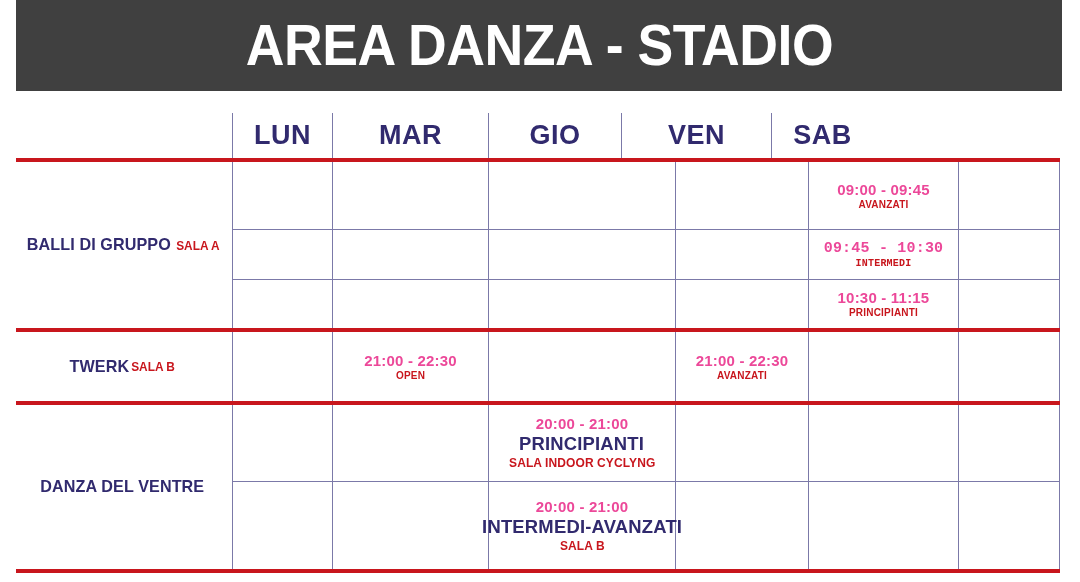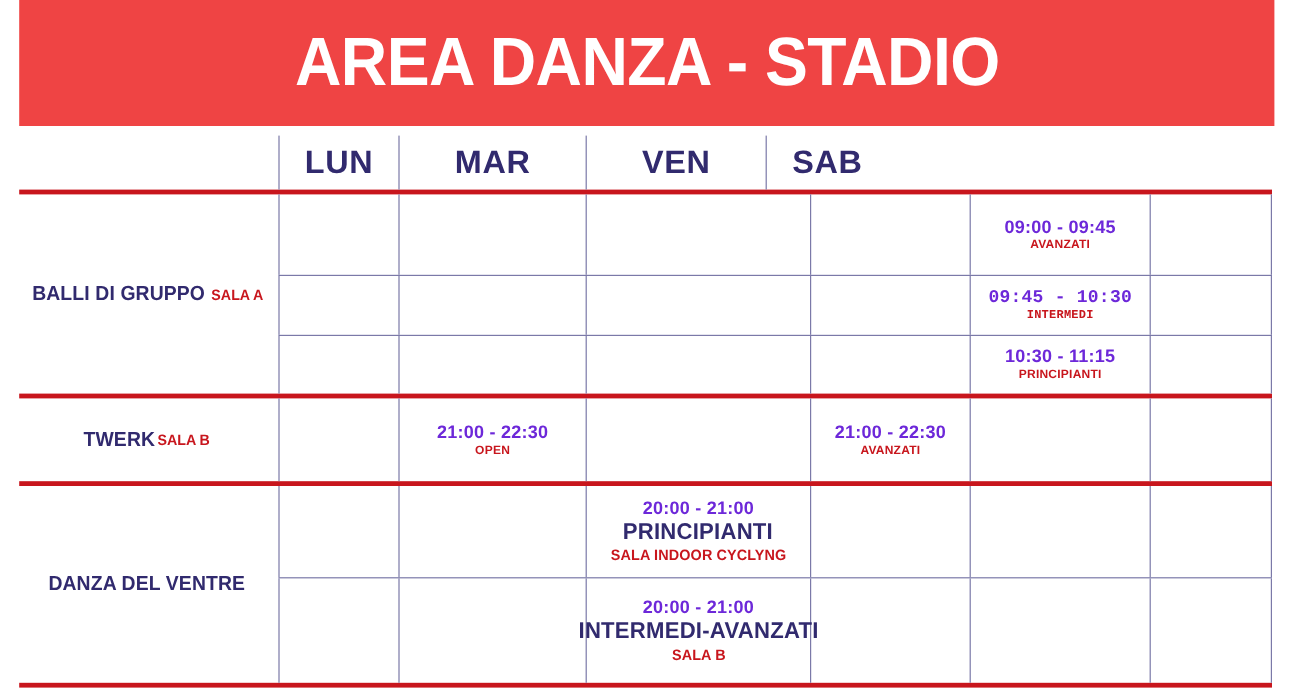--- a/index.html
+++ b/index.html
@@ -5,22 +5,22 @@
   html,body{margin:0;padding:0;}
   body{
     width:1080px;height:582px;background:#ffffff;
     font-family:"Liberation Sans","DejaVu Sans",sans-serif;
     overflow:hidden;
   }
   .page{position:relative;width:1080px;height:582px;}
 
   
   .banner{
-    position:absolute;left:16px;top:0;width:1046px;height:105px;
-    background:#ef4444;
+    position:absolute;left:16px;top:0;width:1046px;height:91px;
+    background:#404040;
     display:flex;align-items:center;justify-content:center;
   }
   .banner-title{
     color:#ffffff;font-size:57px;font-weight:bold;line-height:1;
     letter-spacing:-0.5px;
     transform:scaleX(0.94);transform-origin:center;
     white-space:nowrap;
   }
 
   
@@ -72,21 +72,21 @@
   .subrow{display:flex;width:828px;}
   .subrow + .subrow{border-top:1.5px solid #7b79a8;}
   .subrow .cell{
     display:flex;flex-direction:column;align-items:center;justify-content:center;
     box-sizing:border-box;text-align:center;
     border-left:1.5px solid #7b79a8;
   }
   .subrow .cell.last{border-right:1.5px solid #7b79a8;}
 
   .t-time{
-    color:#6d28d9;font-size:15px;font-weight:bold;letter-spacing:0.2px;
+    color:#ec4899;font-size:15px;font-weight:bold;letter-spacing:0.2px;
     white-space:nowrap;
   }
   .t-level{
     color:#c8161d;font-size:10px;font-weight:bold;letter-spacing:0.2px;
     margin-top:1px;white-space:nowrap;
   }
   .t-level-big{
     color:#312a6e;font-size:19px;font-weight:bold;letter-spacing:0.2px;
     margin-top:1px;white-space:nowrap;
     transform:scaleX(0.97);transform-origin:center;
@@ -109,20 +109,23 @@
   <div class="grid">
 
     <div class="row dayhead">
       <div class="cell c-label"></div>
       <div class="cell c-lun vline">
           <span>LUN</span>
         </div>
       <div class="cell c-mar vline">
           <span>MAR</span>
         </div>
+      <div class="cell c-gio vline">
+          <span>GIO</span>
+        </div>
       <div class="cell c-ven vline">
           <span>VEN</span>
         </div>
       <div class="cell c-sab vline">
           <span>SAB</span>
         </div>
     </div>
 
     <div class="redline"></div>
 

